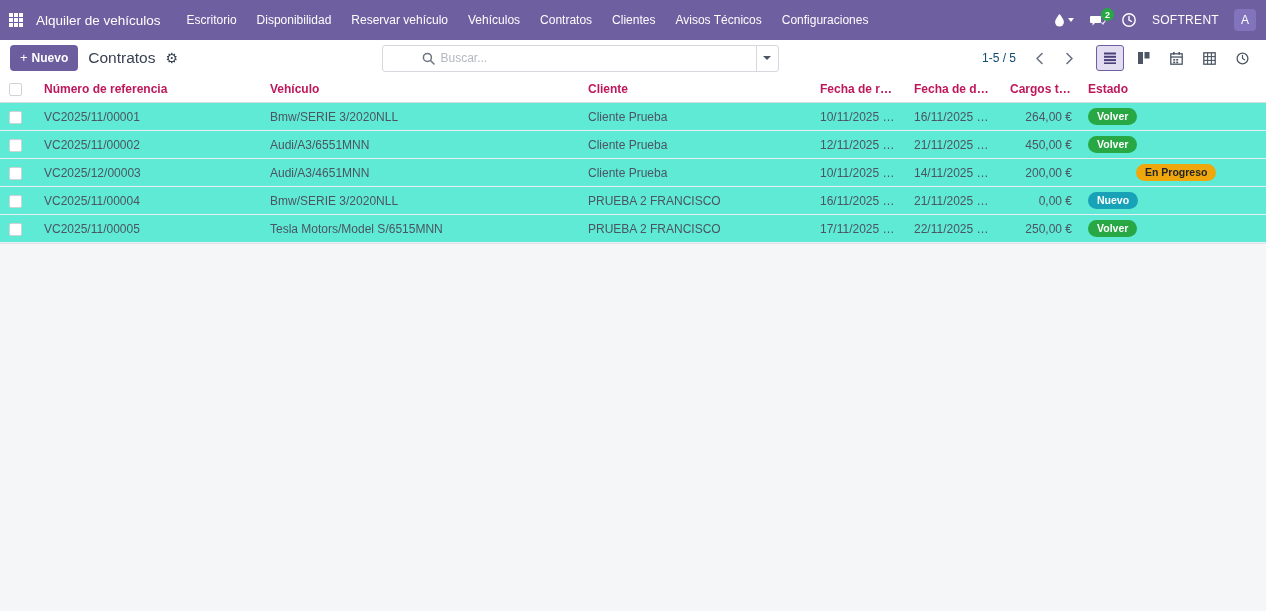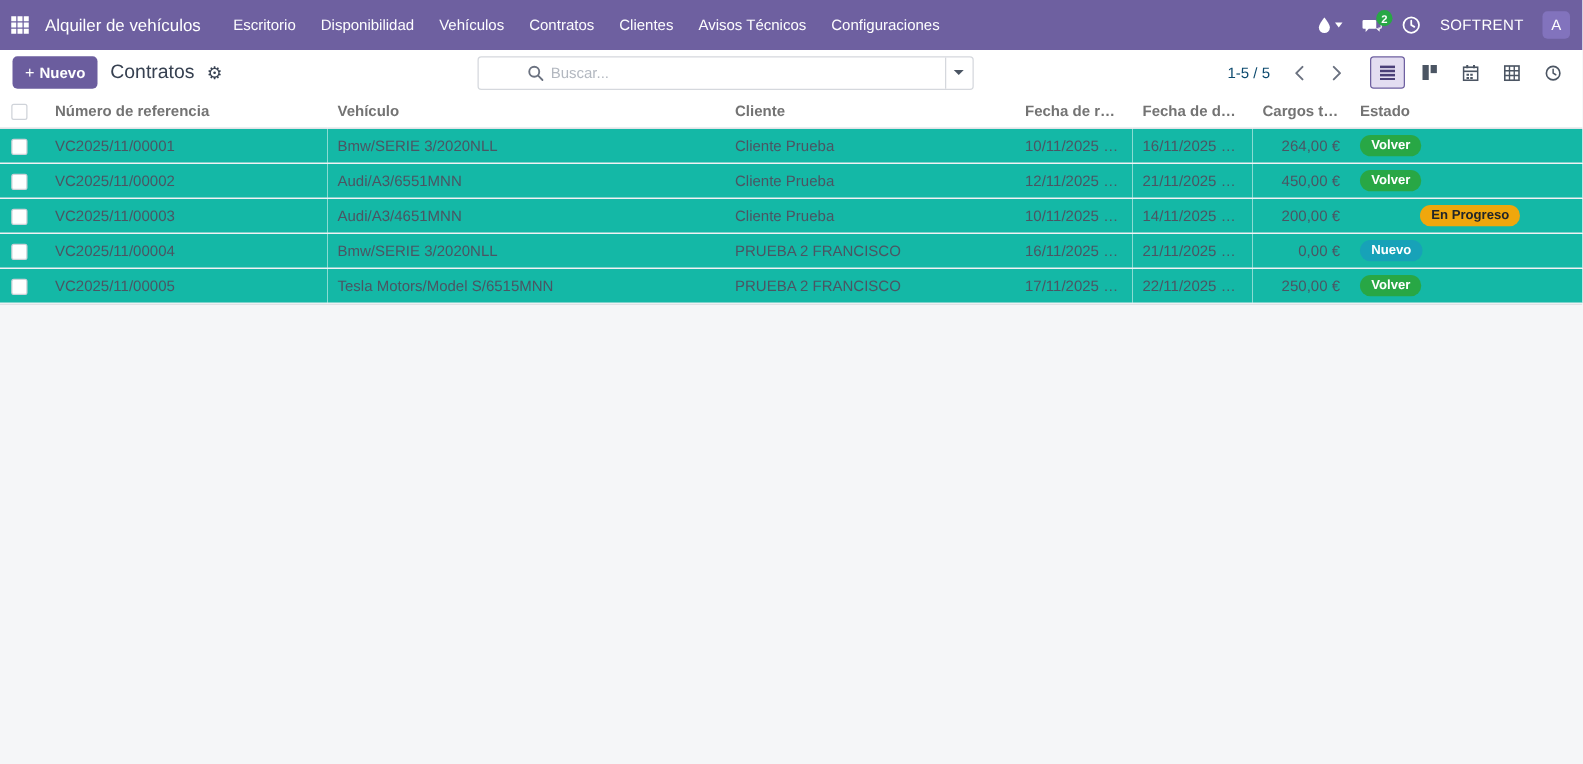--- a/index.html
+++ b/index.html
@@ -79,29 +79,29 @@
   .vs-btn {
     width:28px; height:26px; border:1px solid transparent; background:transparent; border-radius:3px;
     display:flex; align-items:center; justify-content:center; cursor:pointer; color:#4b5563;
   }
   .vs-btn.active { background:#e3ddf1; border-color:#6e60a0; color:#4a3f78; }
 
   
   .list-view { background:#fff; border-bottom:1px solid #dfe1e5; }
   table { width:100%; border-collapse:collapse; table-layout:fixed; }
   thead th {
-    font-size:12px; font-weight:700; color:#737373; text-align:left;
+    font-size:12px; font-weight:700; color:#be185d; text-align:left;
     padding:6px 8px; border-bottom:1px solid #d9dbdf; height:26px; white-space:nowrap;
     overflow:hidden; text-overflow:ellipsis; cursor:pointer;
   }
   tbody td {
     font-size:12px; color:#4b5563; padding:5px 8px; height:25px;
     border-bottom:1px solid #eceef1; white-space:nowrap; overflow:hidden; text-overflow:ellipsis;
   }
-  tbody tr { cursor:pointer; background:#14b8a6; }
+  tbody tr { cursor:pointer; background:#5eead4; }
   th.num, td.num { text-align:right; }
   .cb-cell { padding-left:9px !important; }
   .cb {
     display:inline-block; width:13px; height:13px; border:1px solid #cfd3d9; border-radius:2px;
     background:#fff; vertical-align:middle; cursor:pointer;
   }
   .badge {
     display:inline-block; padding:2px 9px; border-radius:10px;
     font-size:10.5px; font-weight:700; line-height:13px;
   }
@@ -127,20 +127,21 @@
         <span></span>
         <span></span>
         <span></span>
         <span></span>
     </div>
   </div>
   <div class="app-name">Alquiler de vehículos</div>
   <nav class="nav">
     <span class="menu-item">Escritorio</span>
     <span class="menu-item">Disponibilidad</span>
+    <span class="menu-item">Reservar vehículo</span>
     <span class="menu-item">Vehículos</span>
     <span class="menu-item">Contratos</span>
     <span class="menu-item">Clientes</span>
     <span class="menu-item">Avisos Técnicos</span>
     <span class="menu-item">Configuraciones</span>
   </nav>
   <div class="systray">
     <div class="tray-item">
       <span>
         <svg width="11" height="14" viewBox="0 0 12 14">
@@ -298,21 +299,21 @@
         <td>VC2025/11/00002</td>
         <td>Audi/A3/6551MNN</td>
         <td>Cliente Prueba</td>
         <td class="num">12/11/2025 08:00:00</td>
         <td class="num">21/11/2025 08:00:00</td>
         <td class="num">450,00 €</td>
         <td><span class="badge" data-state="success">Volver</span></td>
       </tr>
       <tr>
         <td class="cb-cell"><span class="cb"></span></td>
-        <td>VC2025/11/00003</td>
+        <td>VC2025/12/00003</td>
         <td>Audi/A3/4651MNN</td>
         <td>Cliente Prueba</td>
         <td class="num">10/11/2025 11:00:00</td>
         <td class="num">14/11/2025 11:00:00</td>
         <td class="num">200,00 €</td>
         <td><span class="badge" data-state="warning">En Progreso</span></td>
       </tr>
       <tr>
         <td class="cb-cell"><span class="cb"></span></td>
         <td>VC2025/11/00004</td>

